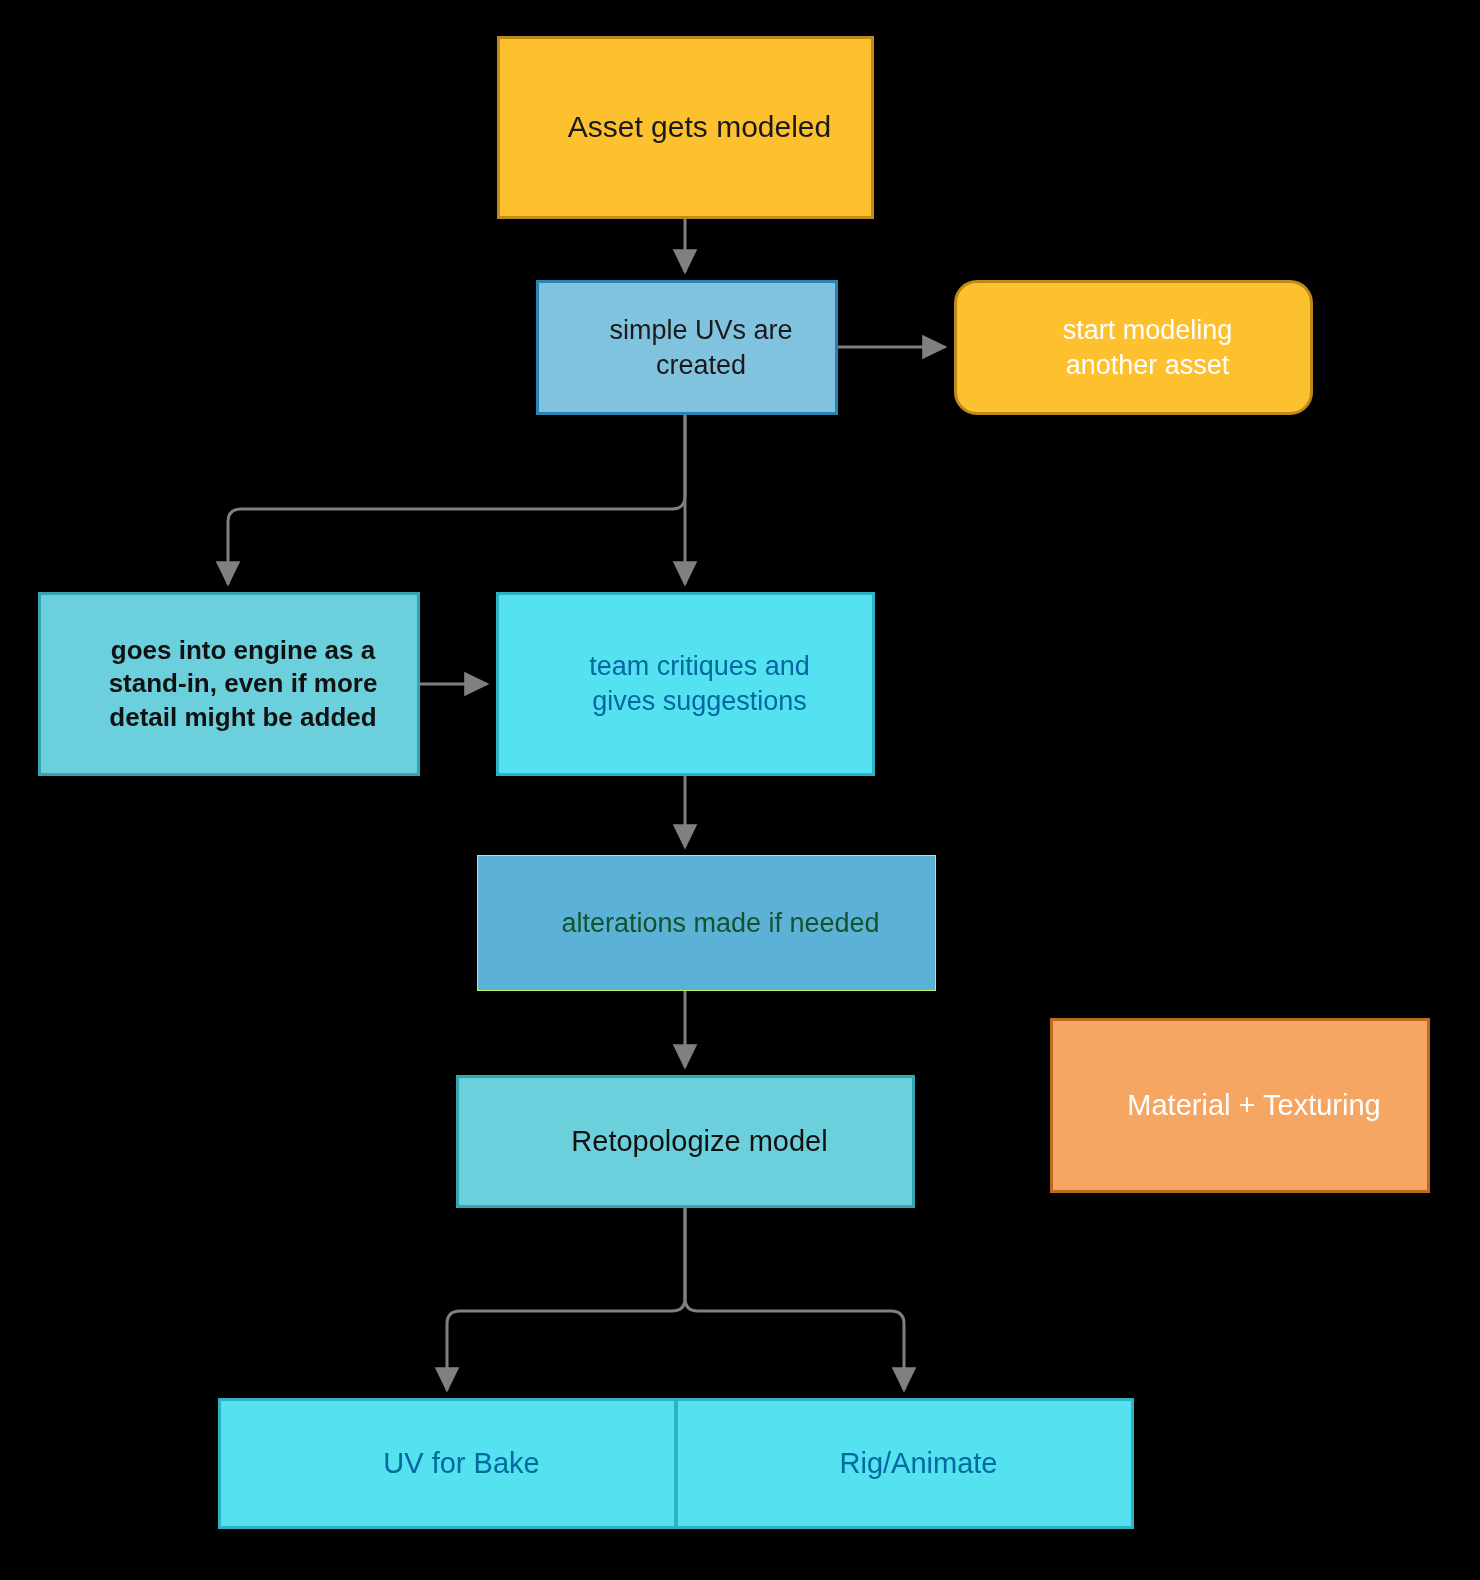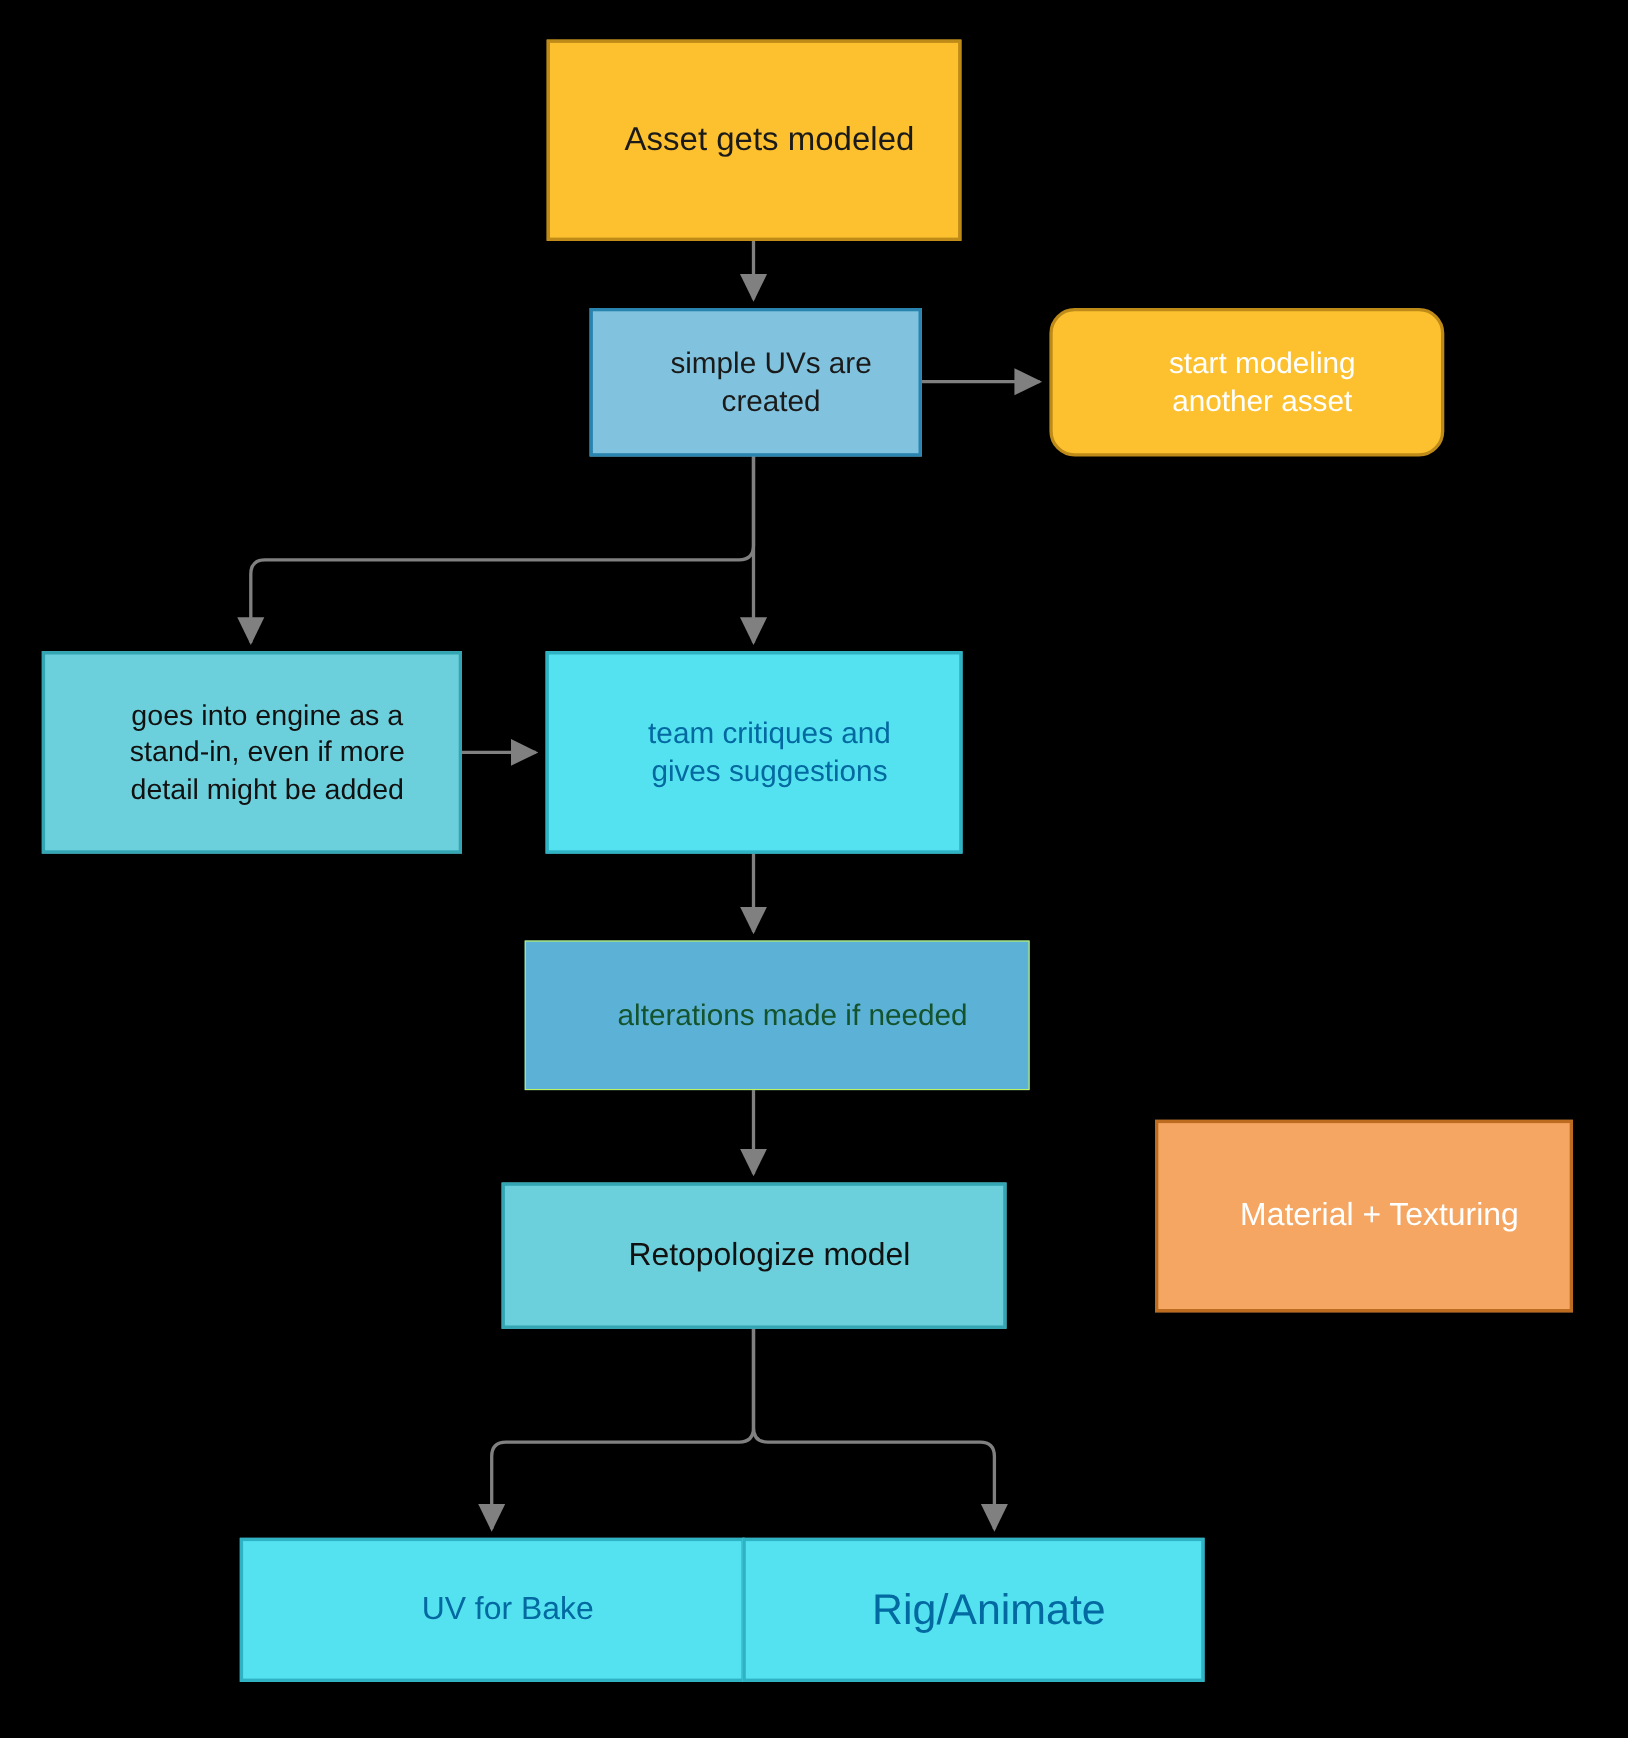--- a/index.html
+++ b/index.html
@@ -79,27 +79,27 @@
   .theme-orange {
     background: #F4A662;
     border: 3px solid #BD6B1E;
     color: #ffffff;
   }
 
   
   #n-asset-modeled   { left: 497px;  top: 36px;   width: 377px; height: 183px; font-size: 30px; }
   #n-simple-uvs      { left: 536px;  top: 280px;  width: 302px; height: 135px; font-size: 27px; }
   #n-start-modeling  { left: 954px;  top: 280px;  width: 359px; height: 135px; font-size: 27px; border-radius: 23px; }
-  #n-goes-engine     { left: 38px;   top: 592px;  width: 382px; height: 184px; font-size: 26px; }
+  #n-goes-engine     { left: 38px;   top: 592px;  width: 382px; height: 184px; font-size: 26px; font-weight: bold; }
   #n-team-critiques  { left: 496px;  top: 592px;  width: 379px; height: 184px; font-size: 27px; }
   #n-alterations     { left: 456px;  top: 855px;  width: 459px; height: 136px; font-size: 27px; }
   #n-retopologize    { left: 456px;  top: 1075px; width: 459px; height: 133px; font-size: 29px; }
   #n-material-tex    { left: 1050px; top: 1018px; width: 380px; height: 175px; font-size: 29px; }
   #n-uv-bake         { left: 218px;  top: 1398px; width: 459px; height: 131px; font-size: 29px; }
-  #n-rig-animate     { left: 675px;  top: 1398px; width: 420px; height: 131px; font-size: 39px; }
+  #n-rig-animate     { left: 675px;  top: 1398px; width: 459px; height: 131px; font-size: 29px; }
 </style>
 </head>
 <body>
 
 <div id="canvas">
 
   <svg id="edge-layer" viewBox="0 0 1480 1580" width="1480" height="1580" xmlns="http://www.w3.org/2000/svg">
     <defs>
       <marker id="arrowhead" markerWidth="9" markerHeight="9" refX="7.6" refY="4.5" orient="auto" markerUnits="strokeWidth">
         <path d="M0,0.4 L8.4,4.5 L0,8.6 z" fill="#808080"></path>

